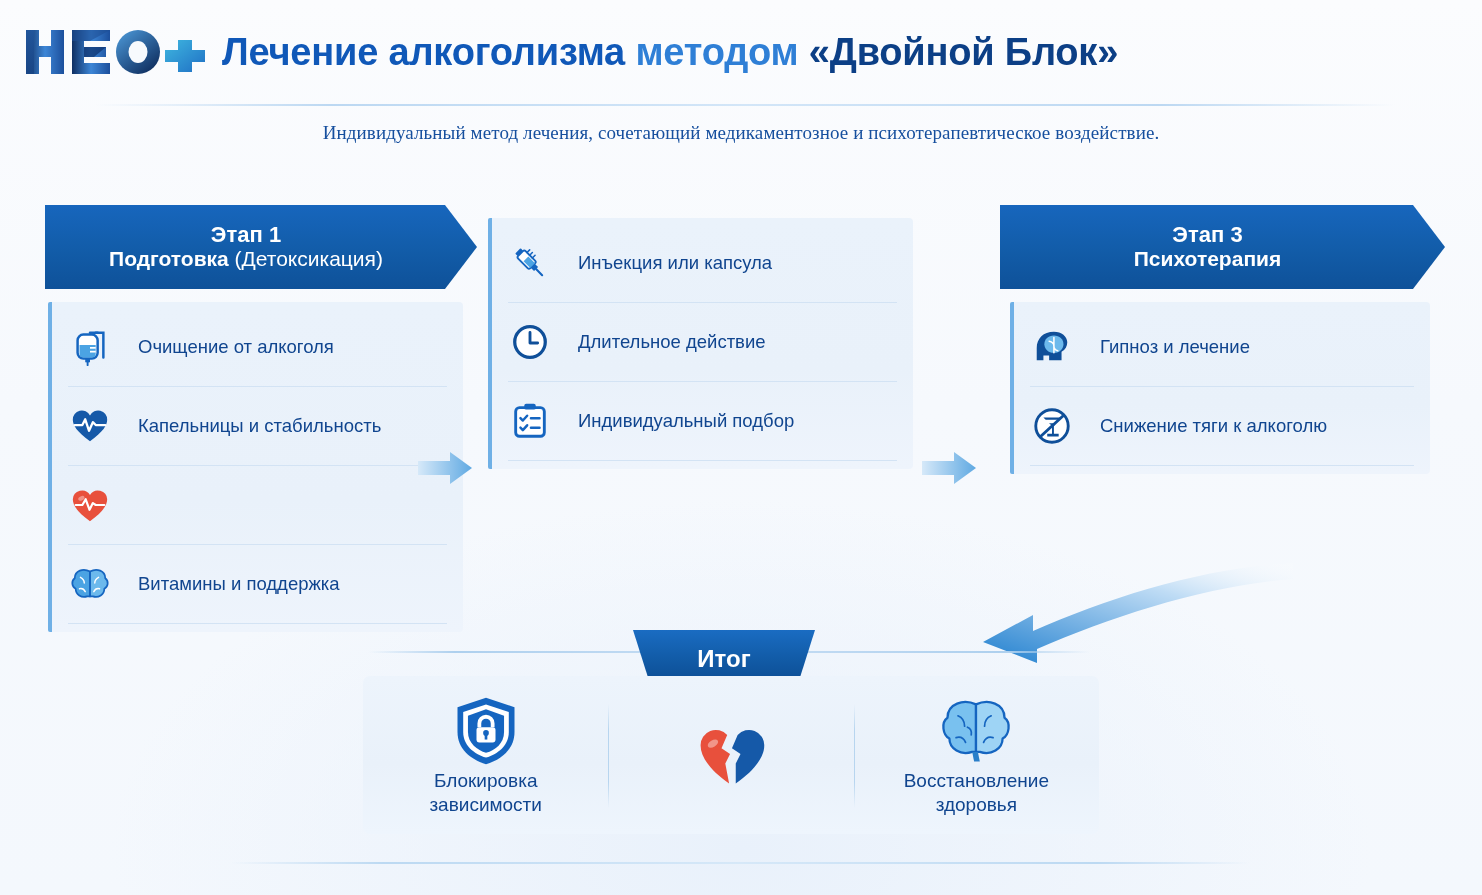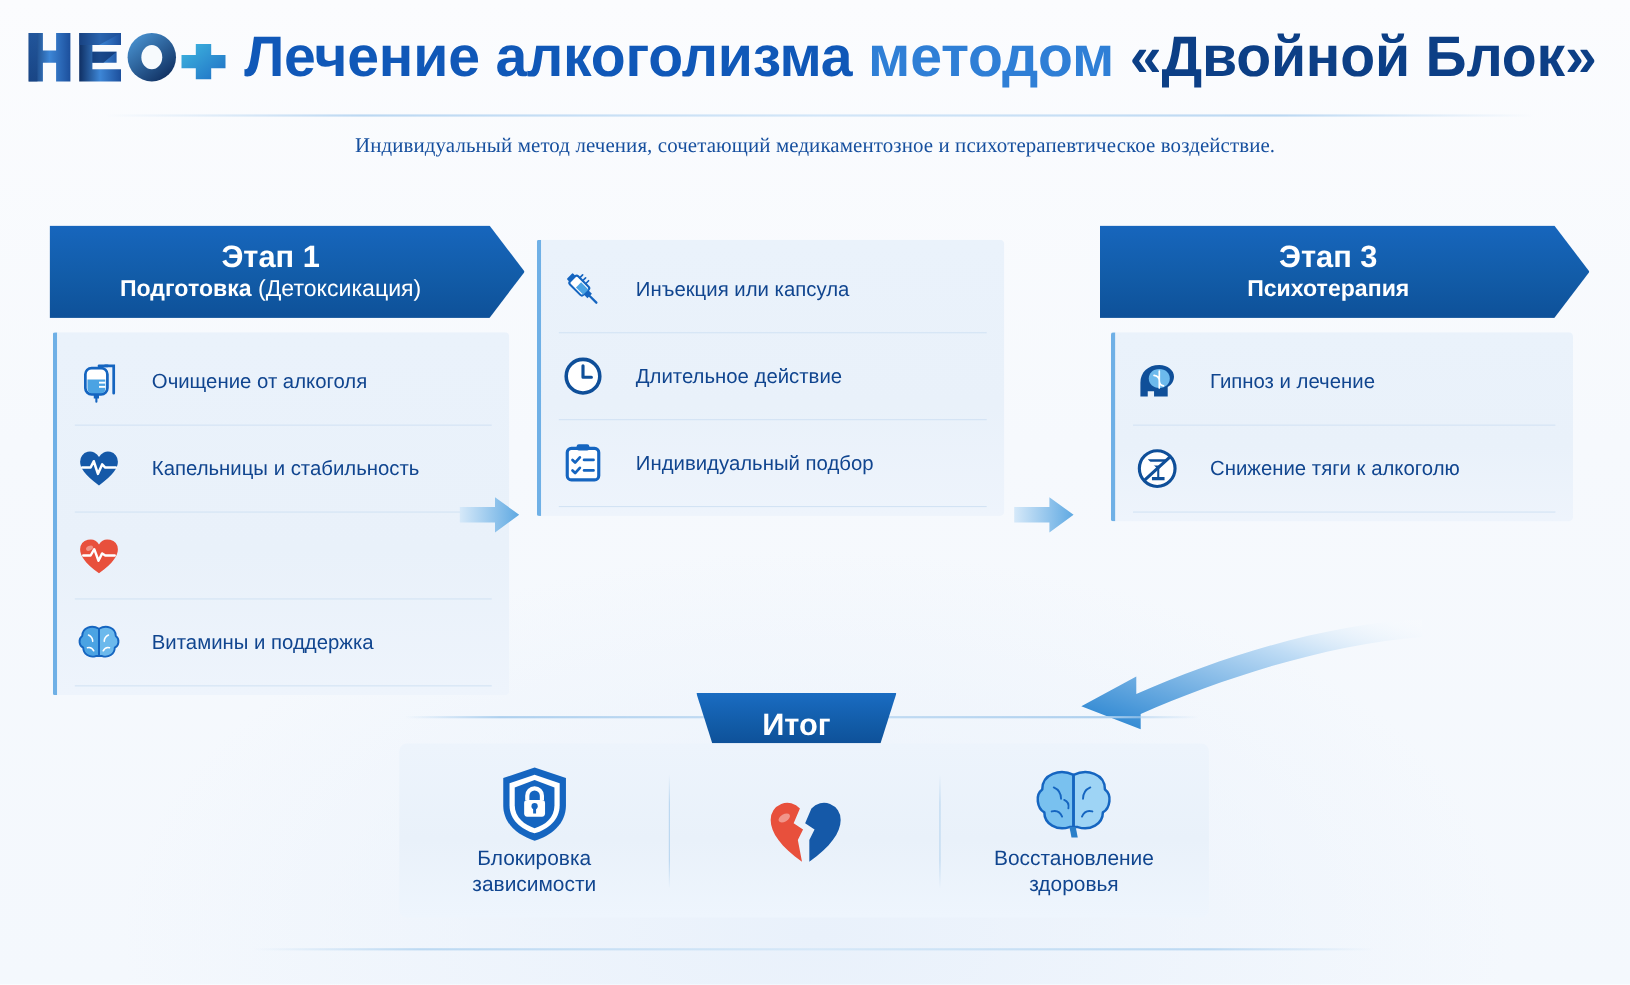--- a/index.html
+++ b/index.html
@@ -16,21 +16,21 @@
   }
 
   
   .header {
     position: absolute; left: 0; top: 0; width: 1482px; height: 104px;
     display: flex; align-items: center;
   }
   .logo { margin-left: 22px; width: 186px; height: 56px; flex: none; }
   .title {
     margin-left: 14px;
-    font-size: 52px; font-weight: 700; letter-spacing: -0.2px;
+    font-size: 38px; font-weight: 700; letter-spacing: -0.2px;
     white-space: nowrap;
   }
   .t-a { color: #1058b8; }
   .t-b { color: #2f7fd6; font-weight: 600; }
   .t-c { color: #0c3f86; }
 
   .header-rule {
     position: absolute; left: 95px; top: 104px; width: 1300px; height: 2px;
     background: linear-gradient(90deg, rgba(180,210,240,0) 0%, #bcd8f2 18%, #d3e6f8 50%, #bcd8f2 82%, rgba(180,210,240,0) 100%);
   }
@@ -52,21 +52,21 @@
   .stage-head {
     position: relative; height: 84px;
     background: linear-gradient(180deg, #1766bd 0%, #125ca8 55%, #0e5199 100%);
     clip-path: polygon(0 0, calc(100% - 32px) 0, 100% 50%, calc(100% - 32px) 100%, 0 100%);
     display: flex; flex-direction: column; justify-content: center;
     align-items: center;
     padding-right: 30px;
     box-shadow: 0 2px 4px rgba(10,60,120,0.18);
   }
   .stage-head .s-num {
-    color: #ffffff; font-size: 28px; font-weight: 700; line-height: 1.08;
+    color: #ffffff; font-size: 22px; font-weight: 700; line-height: 1.08;
   }
   .stage-head .s-name {
     color: #ffffff; font-size: 21px; font-weight: 700; line-height: 1.2;
   }
   .stage-head .s-name .soft { font-weight: 400; }
 
   .stage-body {
     position: relative;
     margin-top: 13px;
     background: linear-gradient(180deg, #eaf2fb 0%, #e9f1fa 60%, #eef4fc 100%);
@@ -102,21 +102,21 @@
     position: absolute; left: 368px; top: 23px; width: 722px; height: 2px;
     background: linear-gradient(90deg, rgba(170,205,238,0) 0%, #aed0ee 12%, #c7def4 50%, #aed0ee 88%, rgba(170,205,238,0) 100%);
   }
   .result-banner {
     position: absolute; left: 633px; top: 2px; width: 182px; height: 46px;
     background: linear-gradient(180deg, #1a6cc2 0%, #125ca8 60%, #0e5199 100%);
     clip-path: polygon(0 0, 100% 0, 92% 100%, 8% 100%);
     display: flex; align-items: center; justify-content: center;
     box-shadow: 0 2px 3px rgba(10,60,120,0.15);
   }
-  .result-banner span { color: #fff; font-size: 28px; font-weight: 700; margin-top: 12px; }
+  .result-banner span { color: #fff; font-size: 24px; font-weight: 700; margin-top: 12px; }
 
   .result-card {
     position: absolute; left: 363px; top: 48px; width: 736px; height: 158px;
     background: linear-gradient(180deg, #edf4fc 0%, #e9f1fa 55%, #eef5fd 100%);
     border-radius: 7px;
     display: flex; align-items: center;
   }
   .res-col {
     flex: 1; display: flex; flex-direction: column; align-items: center; 
     position: relative; height: 122px; justify-content: center;

